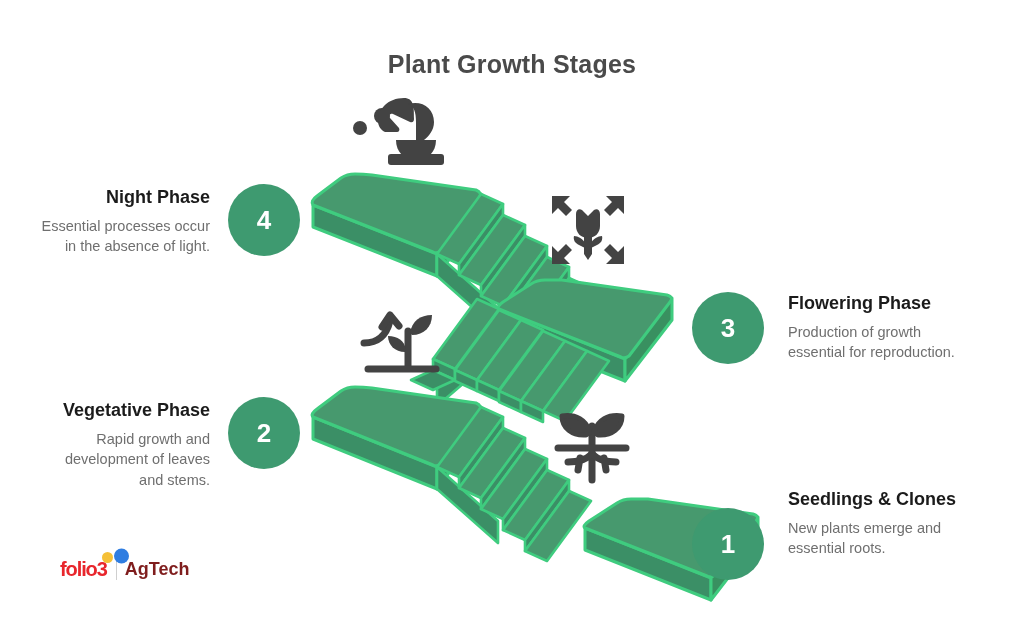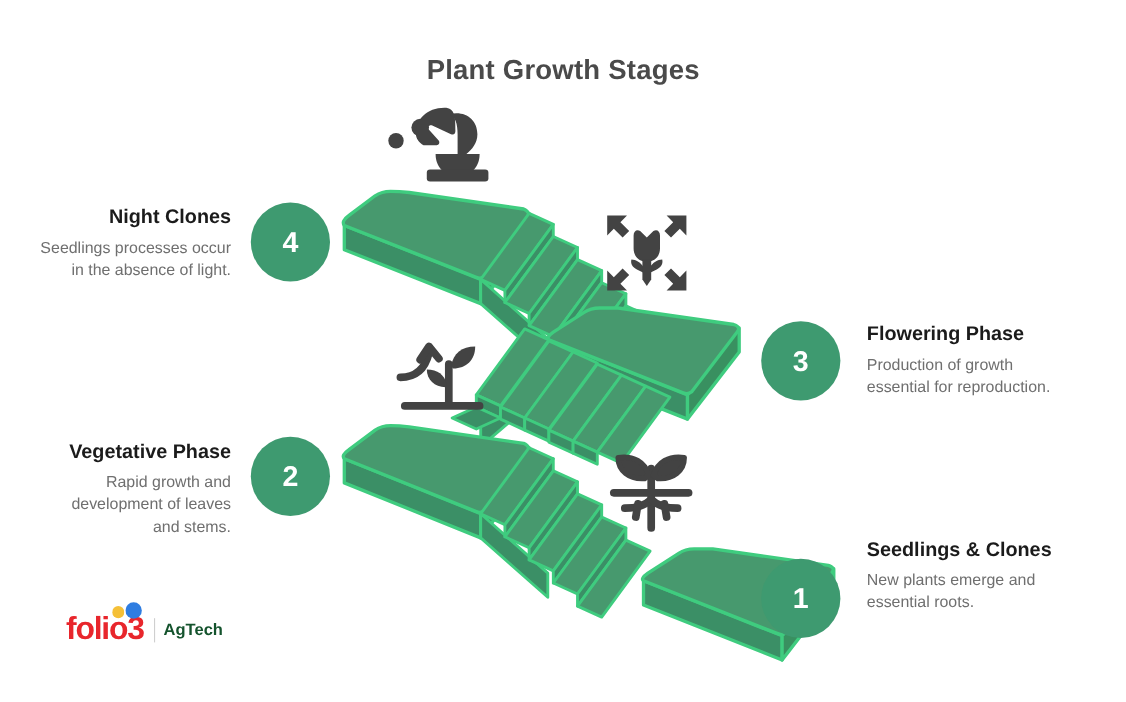--- a/index.html
+++ b/index.html
@@ -40,28 +40,28 @@
 
   
   .icon{position:absolute;}
   .icon svg{display:block;}
 
   
   .logo{position:absolute;left:60px;top:558px;
         display:flex;align-items:center;}
   .logo .mark{position:relative;}
   .logo .folio{
-    font-size:29px;font-weight:bold;color:#e8262c;
+    font-size:20px;font-weight:bold;color:#e8262c;
     letter-spacing:-1.1px;line-height:1;
   }
   .logo .divider{
     width:1px;height:22px;background:#cfcfcf;margin:0 8px 0 9px;
   }
   .logo .agtech{
-    font-size:15px;font-weight:bold;color:#14532d;line-height:1;
+    font-size:18px;font-weight:bold;color:#7f1d1d;line-height:1;
   }
   .stair-svg{position:absolute;left:0;top:0;}
 </style>
 </head>
 <body>
 
 <div id="canvas">
 
   <div class="title">Plant Growth Stages</div>
 
@@ -185,23 +185,23 @@
       <path d="M40 24 C36 12 26 6 12 8 C12 20 22 28 36 27 Z" fill="#434343" stroke-width="5"></path>
       <path d="M44 24 C48 12 58 6 72 8 C72 20 62 28 48 27 Z" fill="#434343" stroke-width="5"></path>
       <path d="M42 46 C36 52 28 54 18 54"></path>
       <path d="M42 46 C48 52 56 54 66 54"></path>
       <path d="M30 50 L28 62"></path>
       <path d="M54 50 L56 62"></path>
     </svg>
   </div>
 
   <div class="stage left" style="left:0;top:186px;width:210px;">
-    <div class="heading">Night Clones</div>
-    <div class="desc">
-      <div>Seedlings processes occur</div>
+    <div class="heading">Night Phase</div>
+    <div class="desc">
+      <div>Essential processes occur</div>
       <div>in the absence of light.</div>
     </div>
   </div>
   <div class="badge" style="left:228px;top:184px;">
     <span>4</span>
   </div>
 
   <div class="stage left" style="left:0;top:399px;width:210px;">
     <div class="heading">Vegetative Phase</div>
     <div class="desc">

